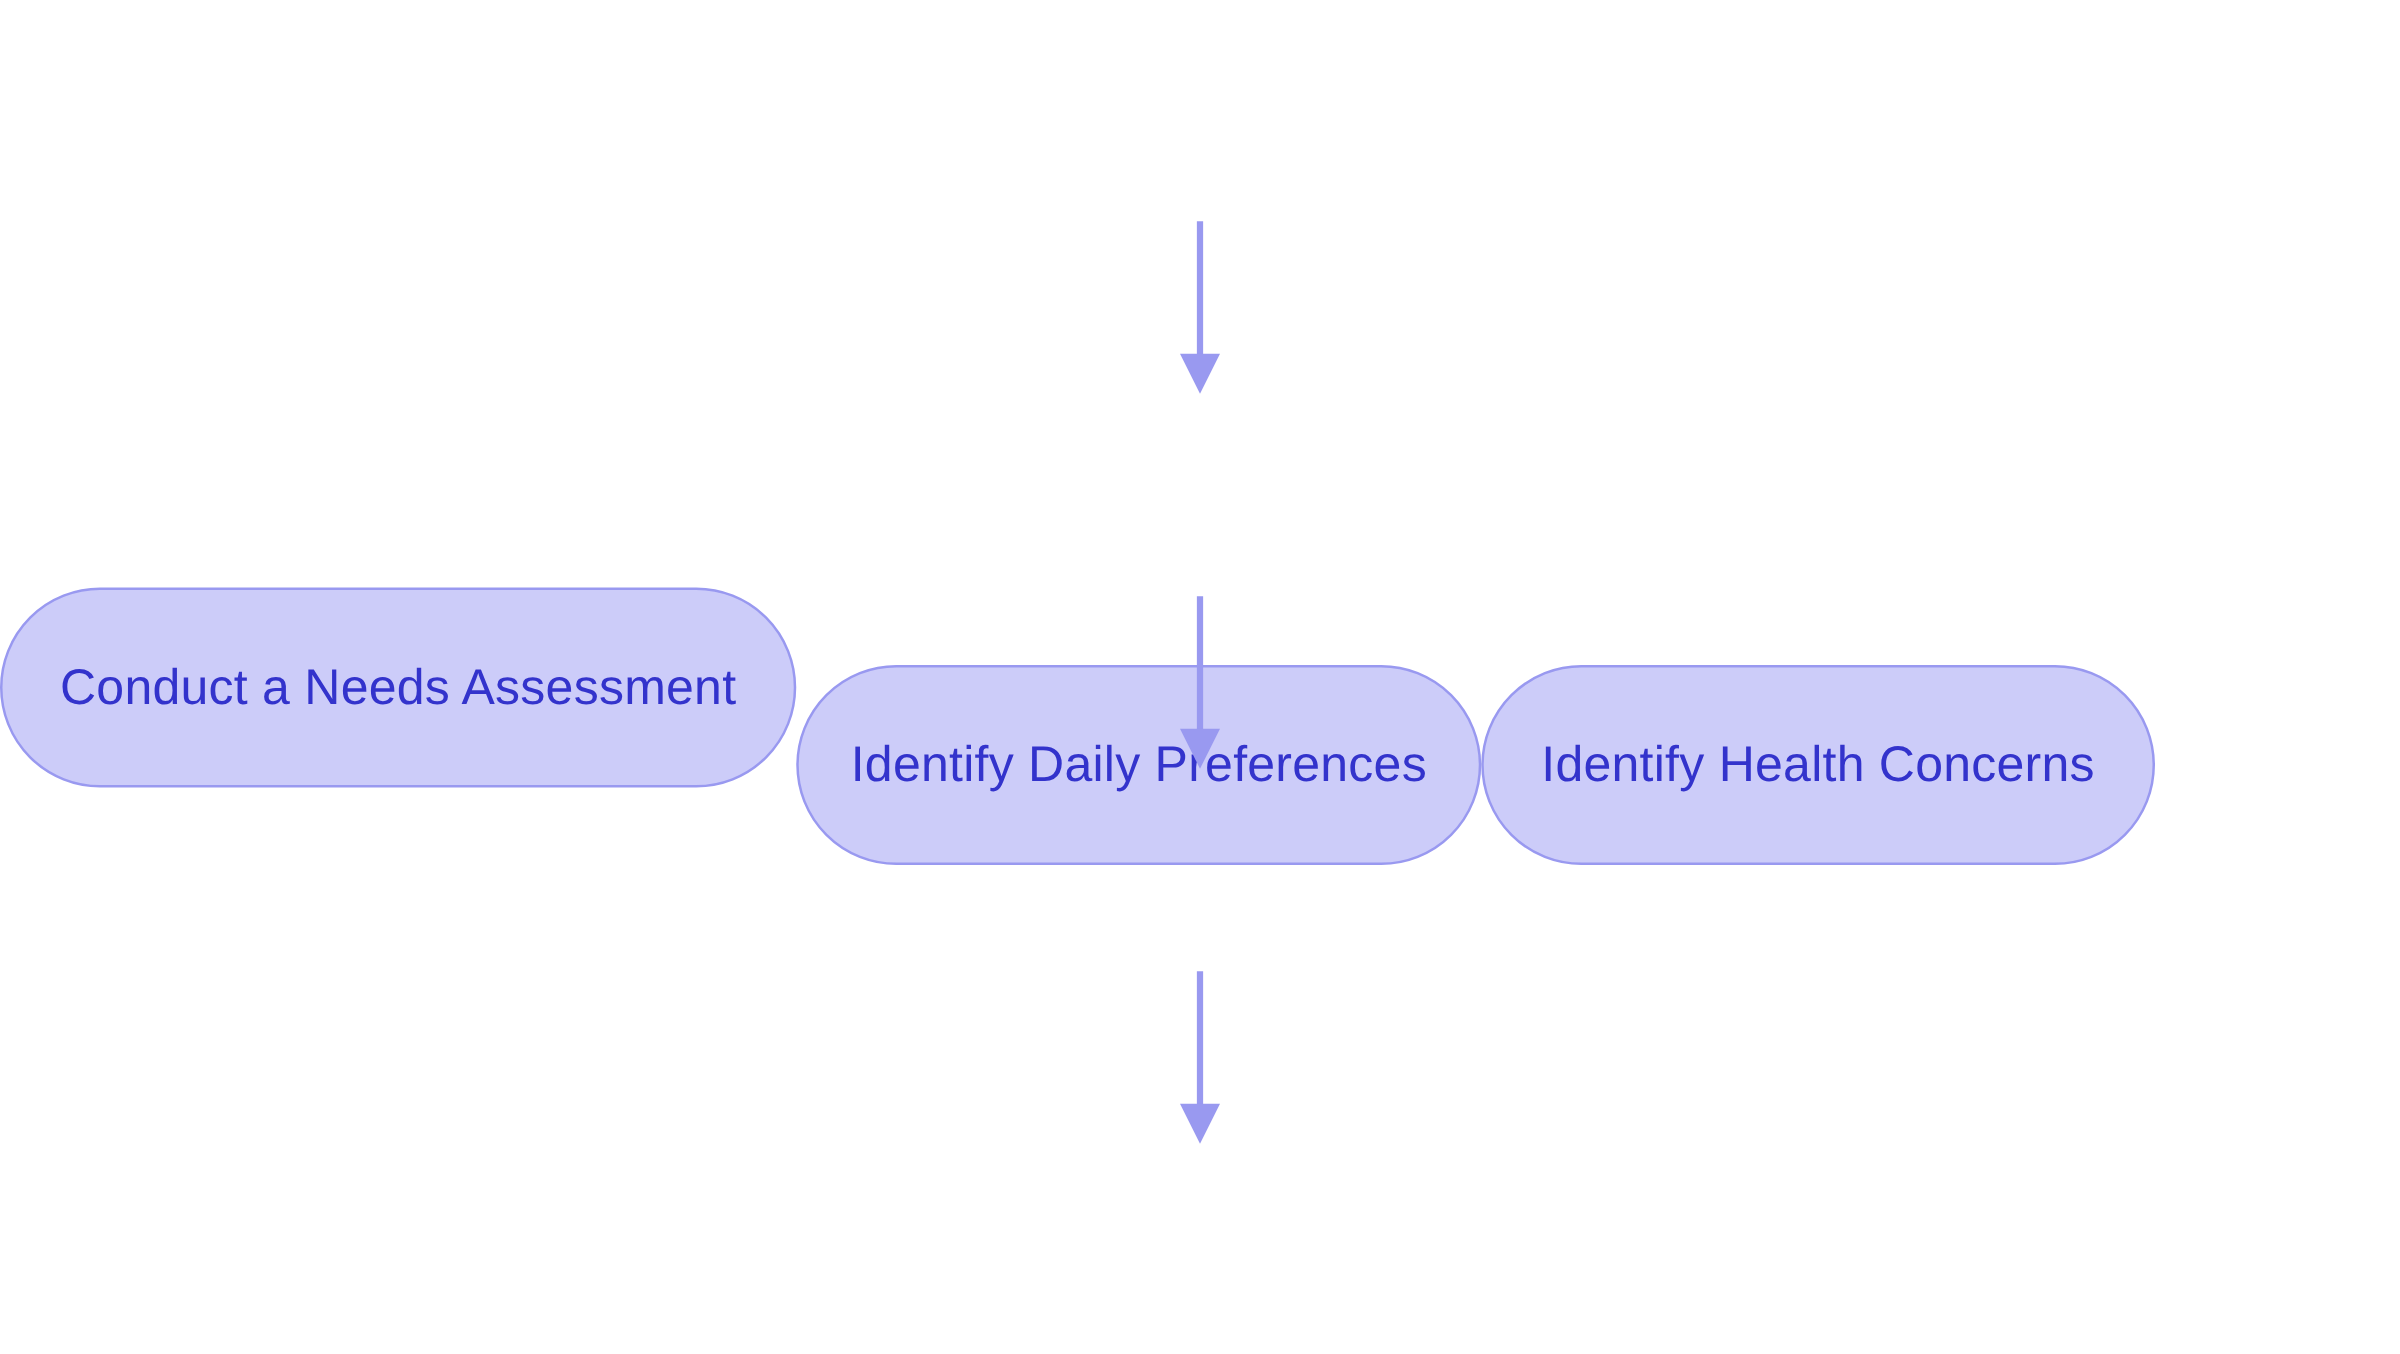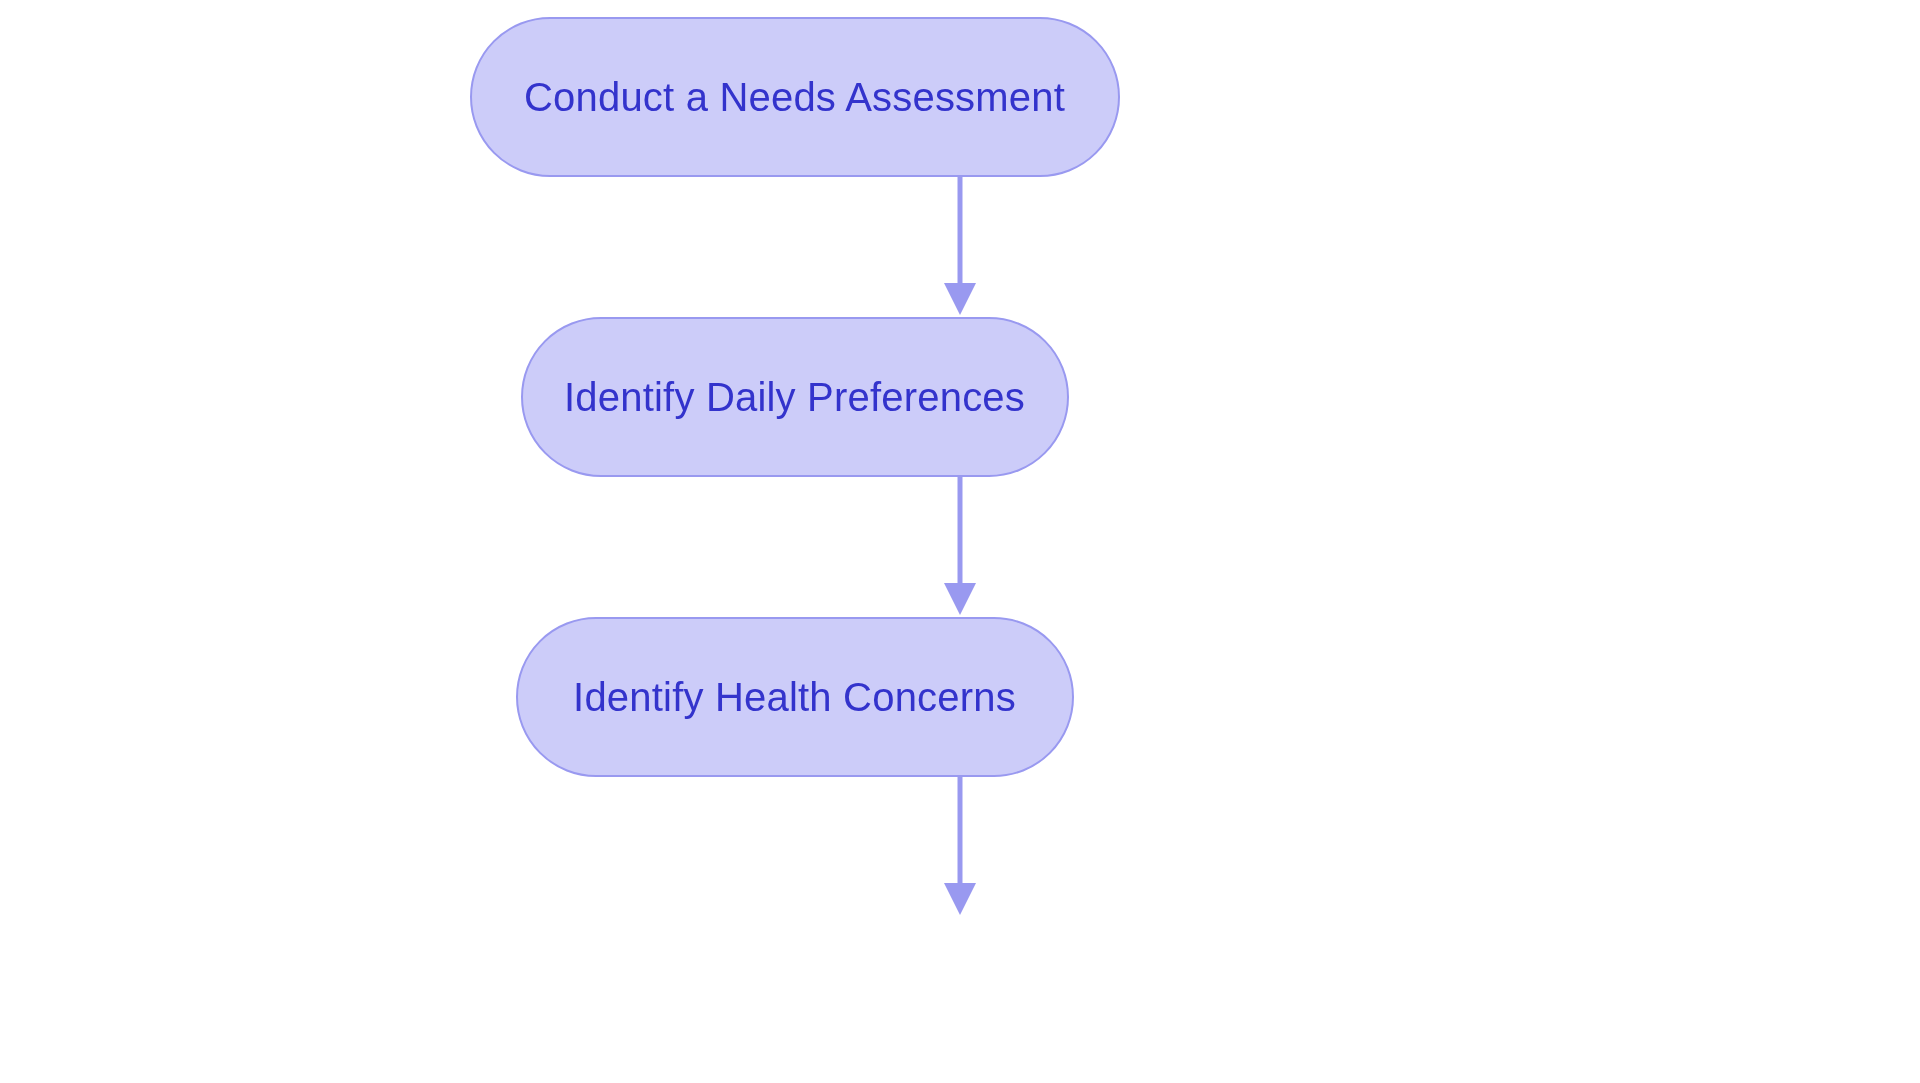--- a/index.html
+++ b/index.html
@@ -21,21 +21,21 @@
     background: #ffffff;
   }
 
   .flow-column {
     position: absolute;
     left: 0;
     top: 0;
     width: 1589px;
     height: 1083px;
     display: flex;
-    flex-direction: column;
+    flex-direction: row;
     align-items: center;
     justify-content: flex-start;
   }
 
   .node {
     box-sizing: border-box;
     display: flex;
     align-items: center;
     justify-content: center;
     border-radius: 9999px;

